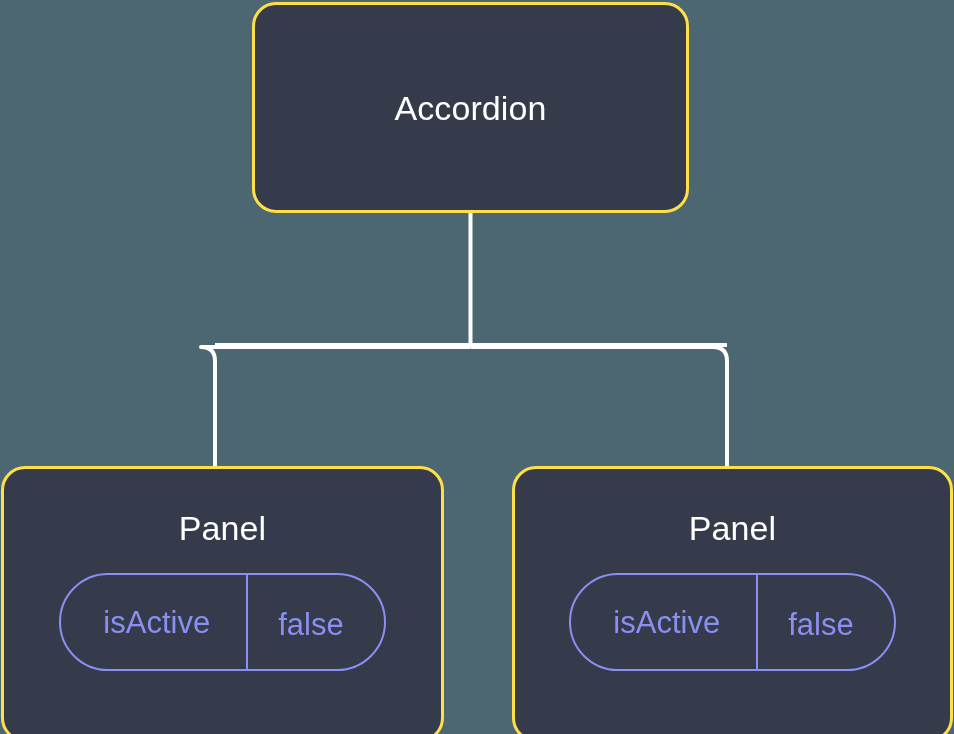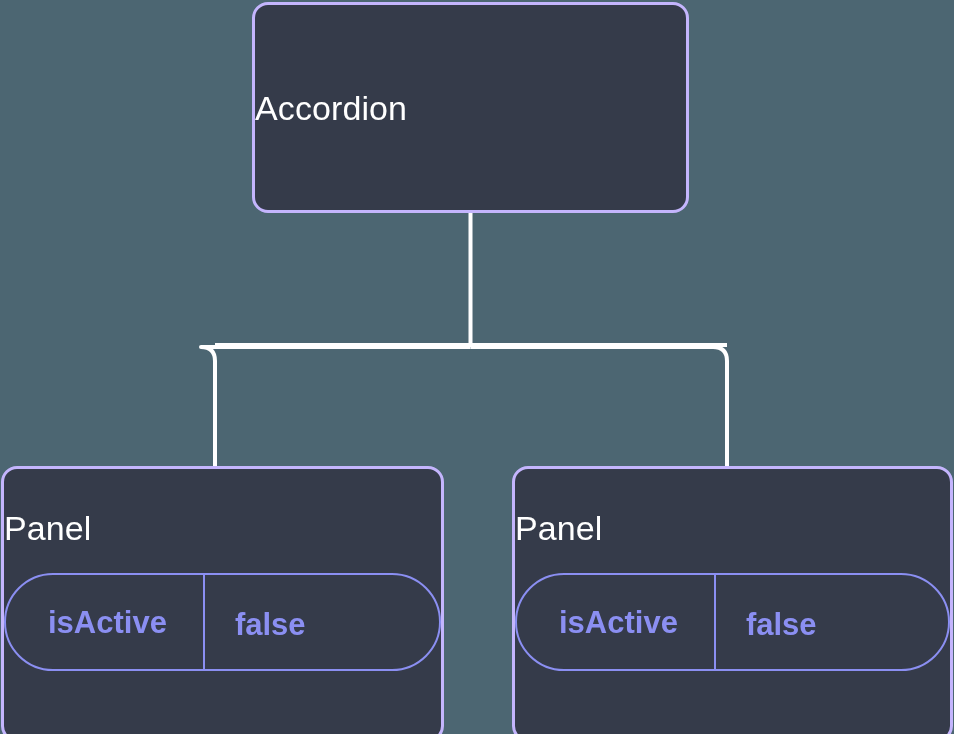--- a/index.html
+++ b/index.html
@@ -33,24 +33,25 @@
     height: 734px;
     z-index: 1;
     pointer-events: none;
   }
 
   
   .node {
     position: absolute;
     z-index: 2;
     background: #353b4a;
-    border: 3px solid #c4b5fd;
-    border-radius: 16px;
+    border: 3px solid #fde047;
+    border-radius: 24px;
     display: flex;
     flex-direction: column;
+    align-items: center;
   }
 
   .node-root {
     left: 252px;
     top: 2px;
     width: 437px;
     height: 211px;
     justify-content: center;
   }
 
@@ -88,21 +89,21 @@
     overflow: hidden;
   }
 
   .pill-key,
   .pill-value {
     display: flex;
     align-items: center;
     justify-content: center;
     color: #8b8ff2;
     font-size: 31px;
-    font-weight: 700;
+    font-weight: 400;
     line-height: 1;
     white-space: nowrap;
   }
 
   .pill-key {
     padding: 0 36px 0 42px;
     border-right: 2px solid #8b8ff2;
   }
 
   .pill-value {

